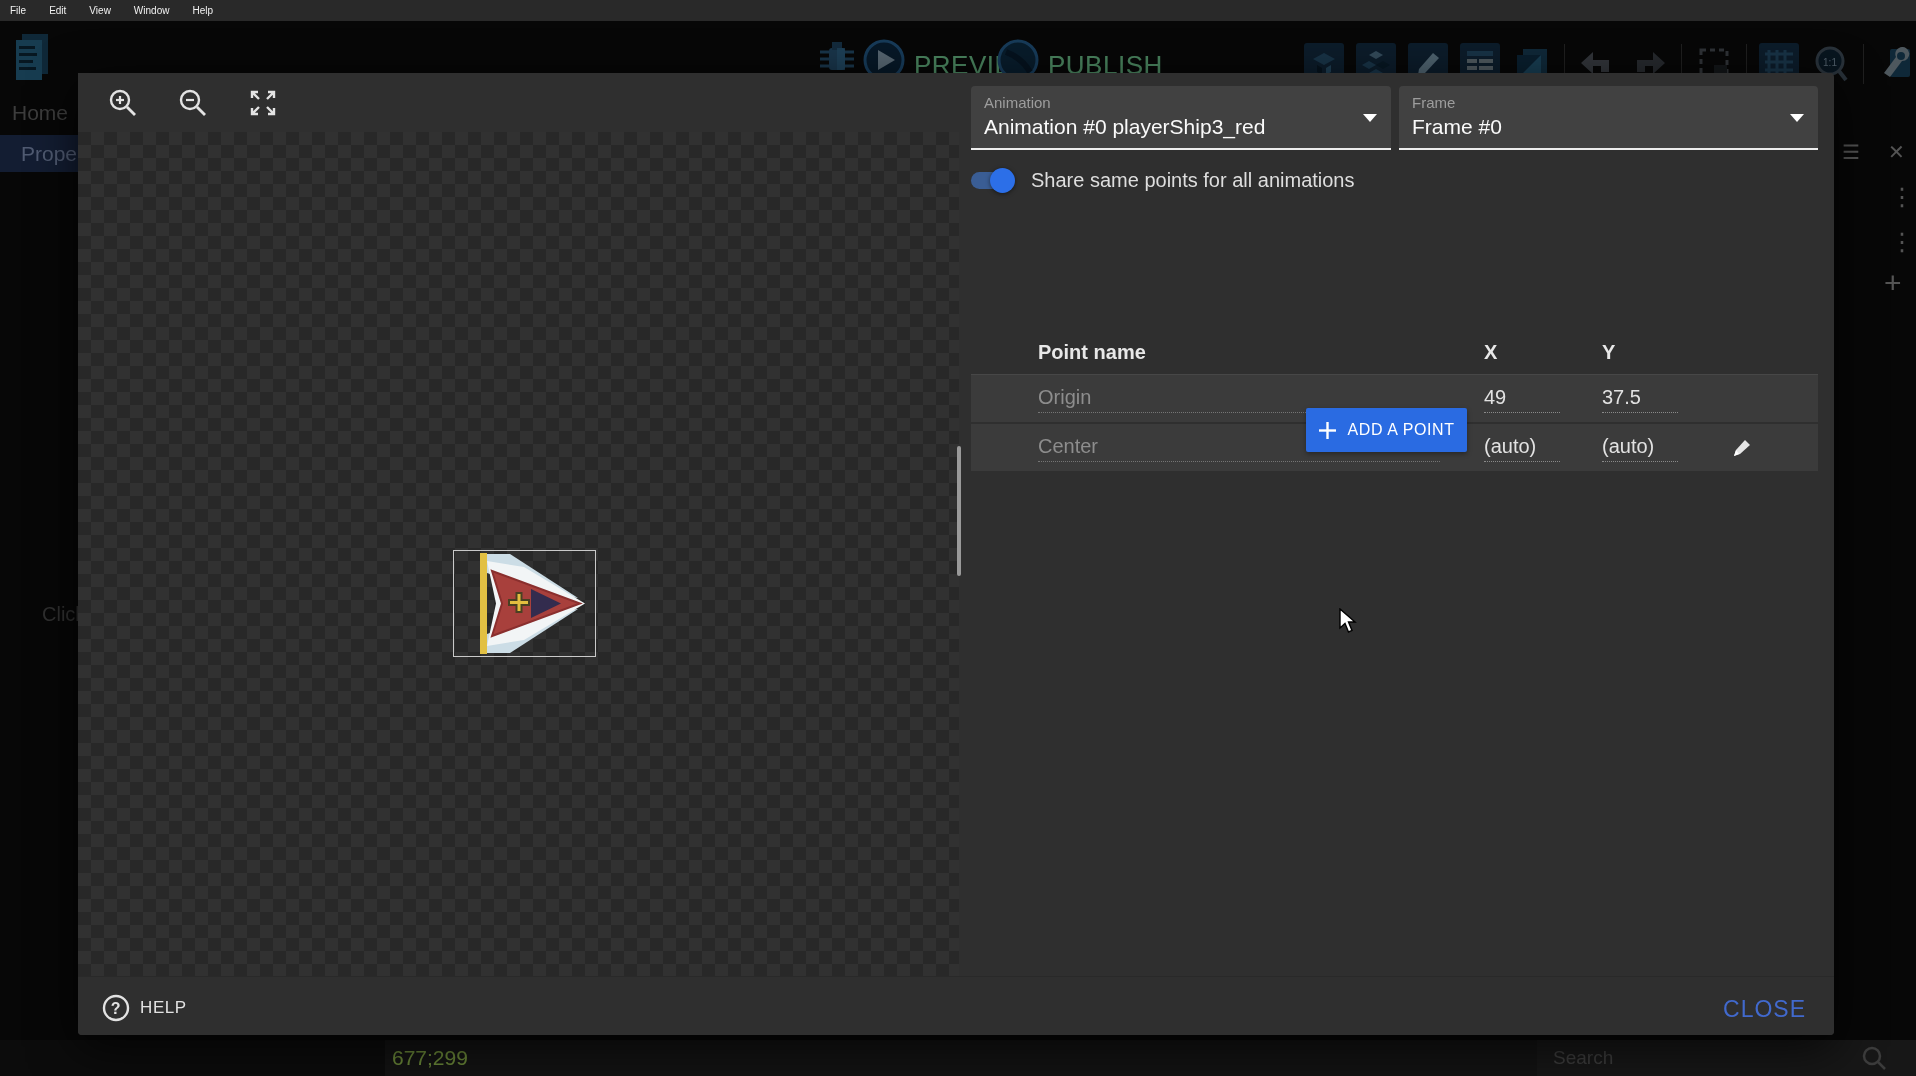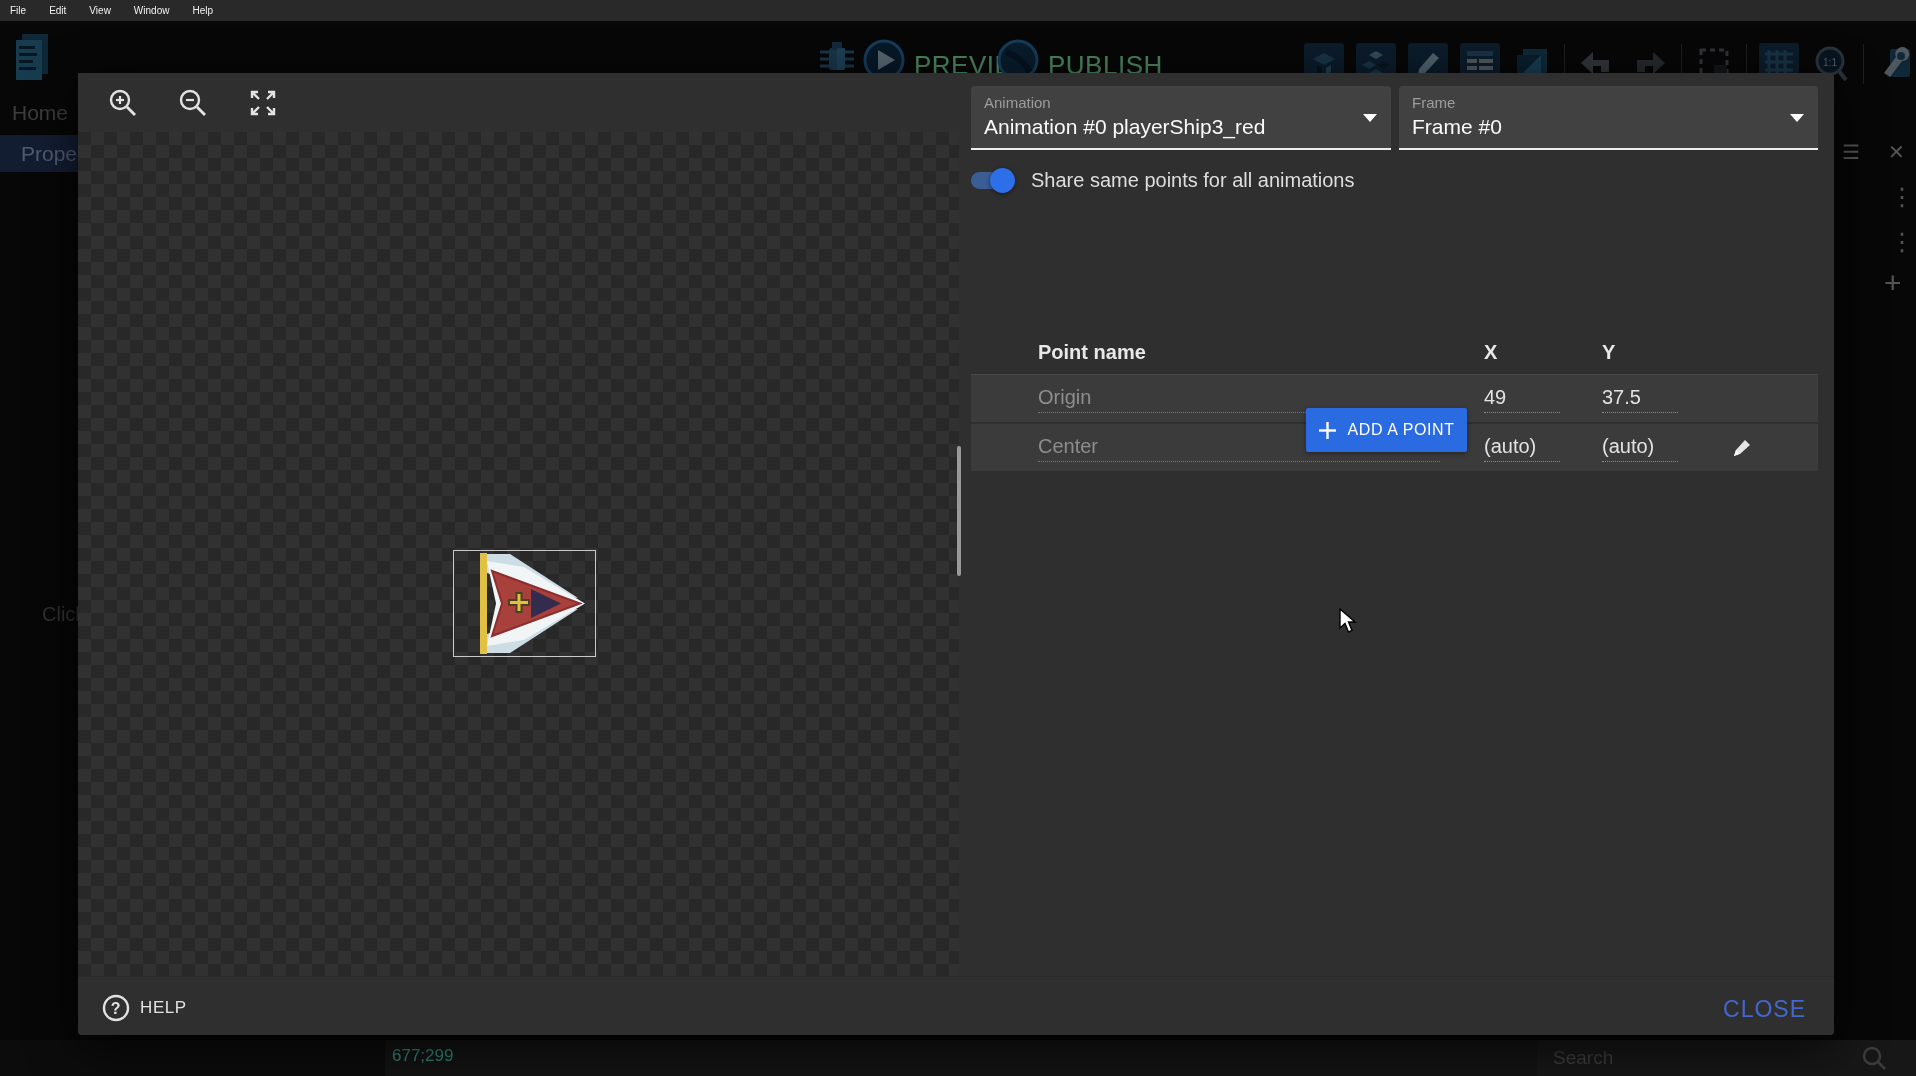--- a/index.html
+++ b/index.html
@@ -15,21 +15,21 @@
   .dimmer{left:0;top:21px;width:1916px;height:1055px;background:rgba(0,0,0,0.45);z-index:5;}
 
   
   .bg-el{z-index:1;}
   .home-tab{left:12px;top:101px;color:#6f6f6f;font-size:21px;}
   .props-tab{left:0;top:135px;width:90px;height:37px;background:#23355c;color:#93a6cf;font-size:21px;display:flex;align-items:center;padding-left:21px;overflow:hidden;white-space:nowrap;}
   .side-click{left:42px;top:603px;color:#585858;font-size:20px;}
   .tb-label{color:#86efac;font-size:26px;letter-spacing:0.5px;}
   .statusbar{left:0;top:1040px;width:1916px;height:36px;background:#232323;}
   .statusbar-left{left:0;top:1040px;width:385px;height:36px;background:#171717;}
-  .coords{left:392px;top:1046px;color:#5eead4;font-size:17px;}
+  .coords{left:392px;top:1046px;color:#bef264;font-size:21px;}
   .searchbox{left:1537px;top:1040px;width:379px;height:36px;background:#2b2b2b;display:flex;align-items:center;}
   .searchbox input{background:transparent;border:none;outline:none;color:#9a9a9a;font-size:19px;padding-left:16px;width:310px;}
   .searchbox input::placeholder{color:#6d6d6d;}
   .panel-glyph{color:#9a9a9a;font-size:20px;line-height:1;}
 
   
   .tile{width:40px;height:42px;border-radius:3px;display:flex;align-items:center;justify-content:center;}
   .sep{width:1px;height:40px;background:#3a3a3a;}
 
   

